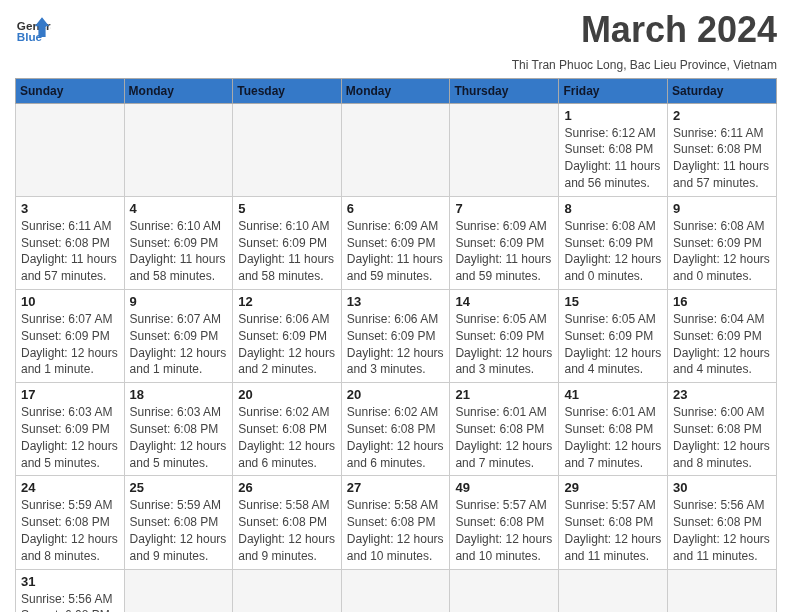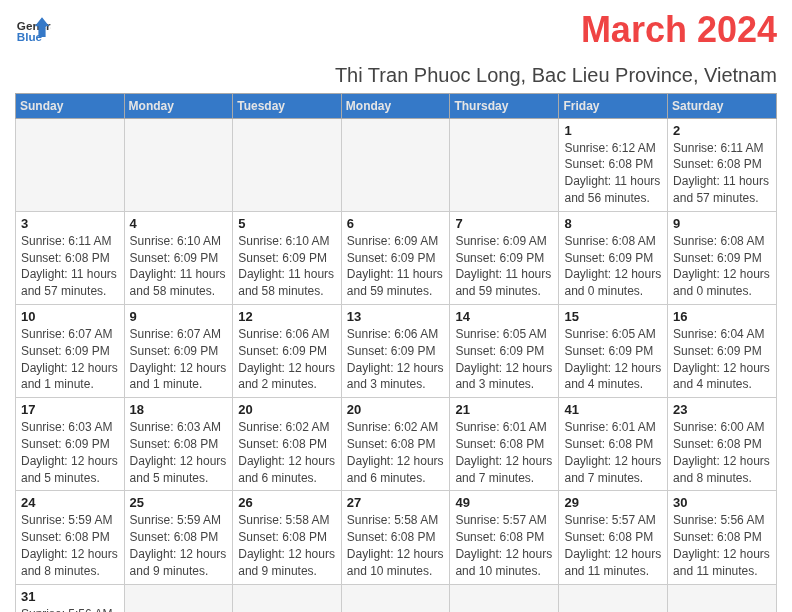--- a/index.html
+++ b/index.html
@@ -24,36 +24,36 @@
     .logo-icon {
       width: 36px;
       height: 36px;
     }
     .title-area {
       text-align: right;
     }
     .month-title {
       font-size: 36px;
       font-weight: bold;
-      color: #ef4444;
+      color: #404040;
       line-height: 1.1;
     }
     .subtitle {
-      font-size: 20px;
+      font-size: 12px;
       color: #444;
-      margin-top: 14px;
+      margin-top: 8px;
     }
     .calendar {
       width: 100%;
       border-collapse: collapse;
       margin-top: 6px;
     }
     .calendar th {
       background: #3579c8;
-      color: #e5e5e5;
+      color: #0f172a;
       font-size: 12px;
       font-weight: bold;
       padding: 5px 4px;
       text-align: left;
       border: 1px solid #aaa;
     }
     .calendar td {
       border: 1px solid #ccc;
       vertical-align: top;
       padding: 4px 5px;

